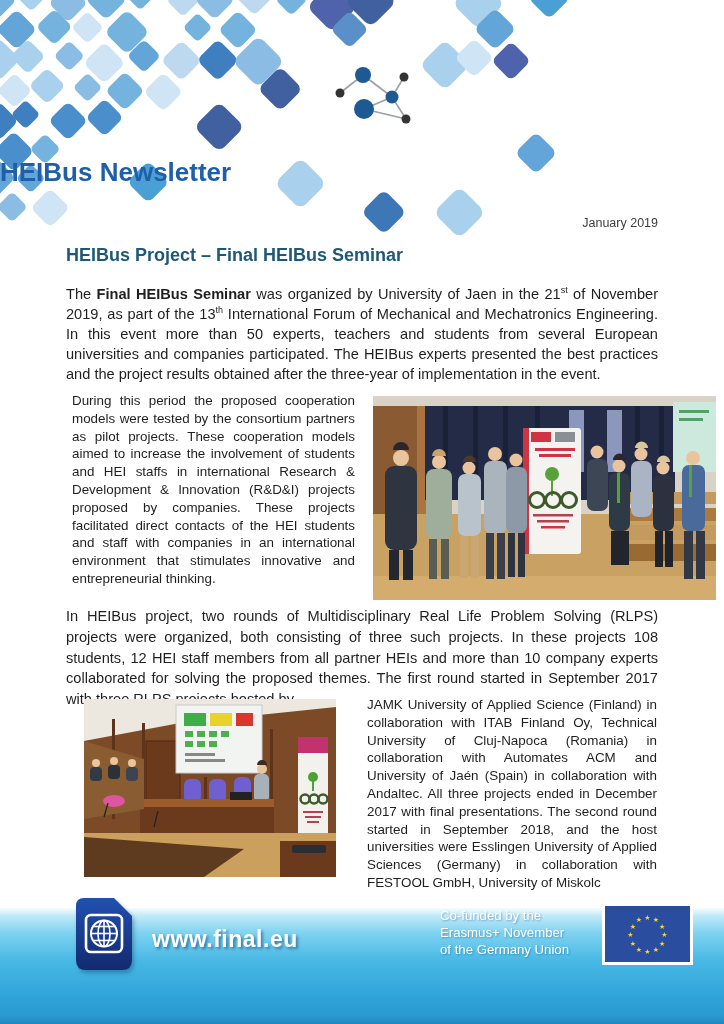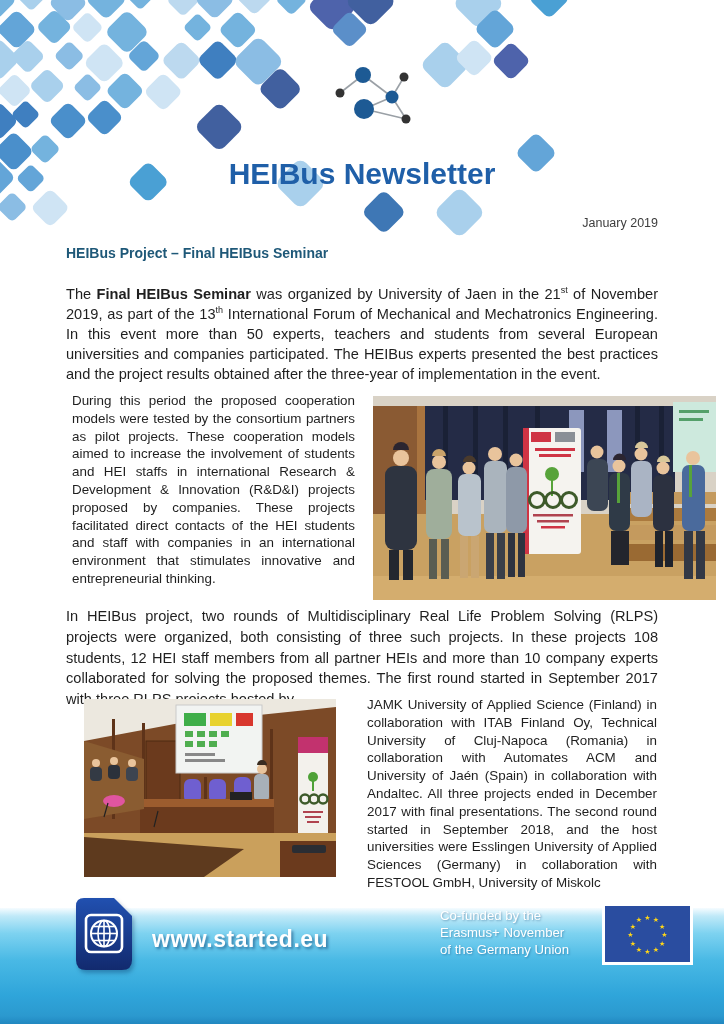--- a/index.html
+++ b/index.html
@@ -6,24 +6,24 @@
   .page{position:relative;width:724px;height:1024px;margin:0 auto;background:#ffffff;
         overflow:hidden;font-family:"Liberation Sans",sans-serif;color:#1f1f1f;}
   
   .diamonds{position:absolute;left:0;top:0;width:724px;height:240px;overflow:hidden;}
   .diamond{position:absolute;transform:rotate(45deg);border-radius:22%;}
   
   .logo{position:absolute;left:330px;top:56px;width:340px;height:88px;display:flex;align-items:center;}
   .logo-word{font-size:46px;font-weight:700;letter-spacing:-1px;line-height:1;}
   .logo-hei{color:#1b4e7c;}
   .logo-bus{color:#3f3f3f;}
-  .title{position:absolute;left:0;right:0;top:157px;text-align:center;
-         font-size:30px;font-weight:700;color:#1f5fa8;}
+  .title{position:absolute;left:0;right:0;top:157px;text-align:left;
+         font-size:26px;font-weight:700;color:#1f5fa8;}
   .date{position:absolute;right:66px;top:216px;font-size:12.5px;color:#3d3d3d;}
-  .heading{position:absolute;left:66px;top:245px;font-size:14px;font-weight:700;color:#1e5878;}
+  .heading{position:absolute;left:66px;top:245px;font-size:18px;font-weight:700;color:#1e5878;}
   .para{position:absolute;text-align:justify;color:#1f1f1f;}
   .para1{left:66px;top:284px;width:592px;font-size:14.6px;line-height:20px;}
   .para1 sup{font-size:9px;line-height:0;}
   .col-left{left:72px;top:392px;width:283px;font-size:13.4px;line-height:17.8px;}
   .photo1{position:absolute;left:373px;top:396px;width:343px;height:204px;}
   .para3{left:66px;top:606px;width:592px;font-size:14.6px;line-height:20.8px;}
   .photo2{position:absolute;left:84px;top:699px;width:252px;height:178px;}
   .col-right{left:367px;top:696px;width:290px;font-size:13.4px;line-height:17.8px;}
   
   .footer-band{position:absolute;left:0;top:908px;width:724px;height:116px;
@@ -333,21 +333,21 @@
     <path d="M12 2 H42 L60 20 V64 Q60 74 50 74 H14 Q4 74 4 64 V10 Q4 2 12 2 Z" fill="url(#navy)"></path>
     <rect x="14" y="19" width="36" height="37" rx="5" fill="none" stroke="#ffffff" stroke-width="2.6"></rect>
     <circle cx="32" cy="37.5" r="13" fill="none" stroke="#ffffff" stroke-width="2"></circle>
     <ellipse cx="32" cy="37.5" rx="6" ry="13" fill="none" stroke="#ffffff" stroke-width="1.6"></ellipse>
     <line x1="19.5" y1="37.5" x2="44.5" y2="37.5" stroke="#ffffff" stroke-width="1.6"></line>
     <line x1="21.5" y1="30.5" x2="42.5" y2="30.5" stroke="#ffffff" stroke-width="1.6"></line>
     <line x1="21.5" y1="44.5" x2="42.5" y2="44.5" stroke="#ffffff" stroke-width="1.6"></line>
     <line x1="32" y1="24.5" x2="32" y2="50.5" stroke="#ffffff" stroke-width="1.6"></line>
   </svg>
 
-  <a class="website">www.started.eu</a>
+  <a class="website">www.final.eu</a>
 
   <div class="cofunded">
     <div>Co-funded by the</div>
     <div>Erasmus+ November</div>
     <div>of the Germany Union</div>
   </div>
 
   <svg class="eu-flag" viewBox="0 0 91 62">
     <rect x="0" y="0" width="91" height="62" fill="#ffffff"></rect>
     <rect x="3" y="3" width="85" height="56" fill="#2a4da0"></rect>

